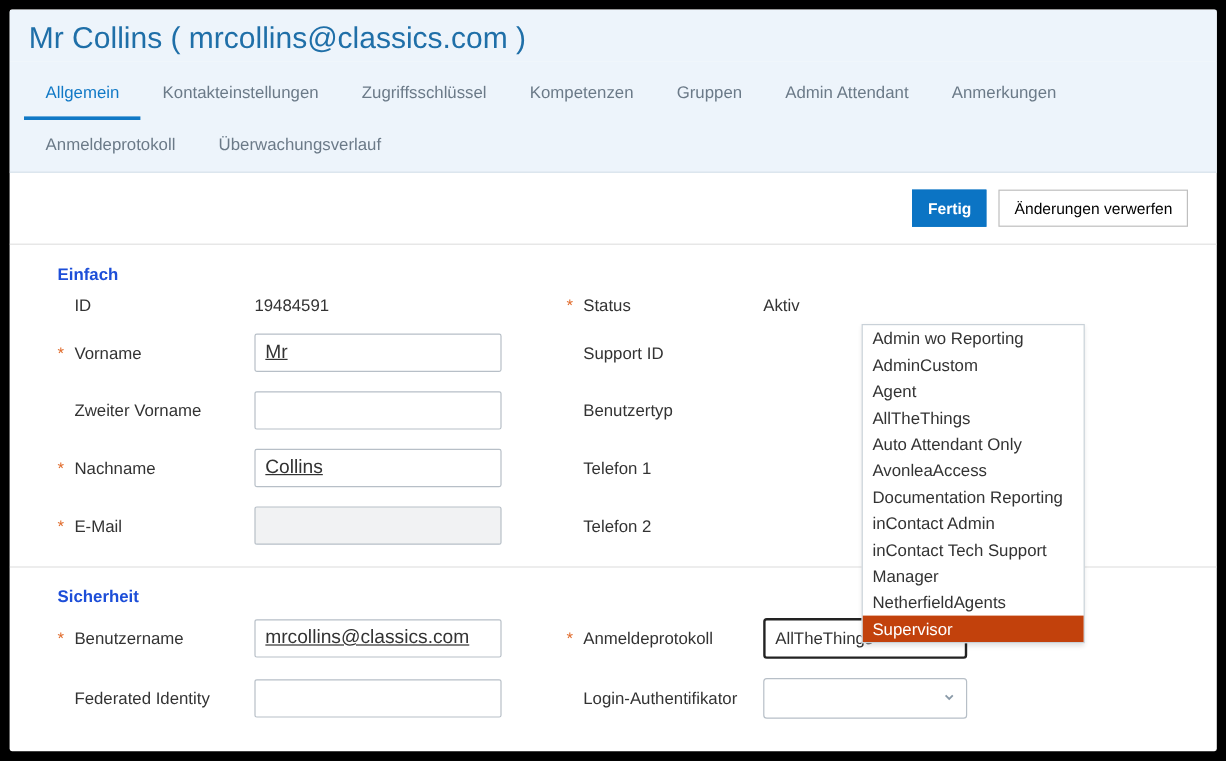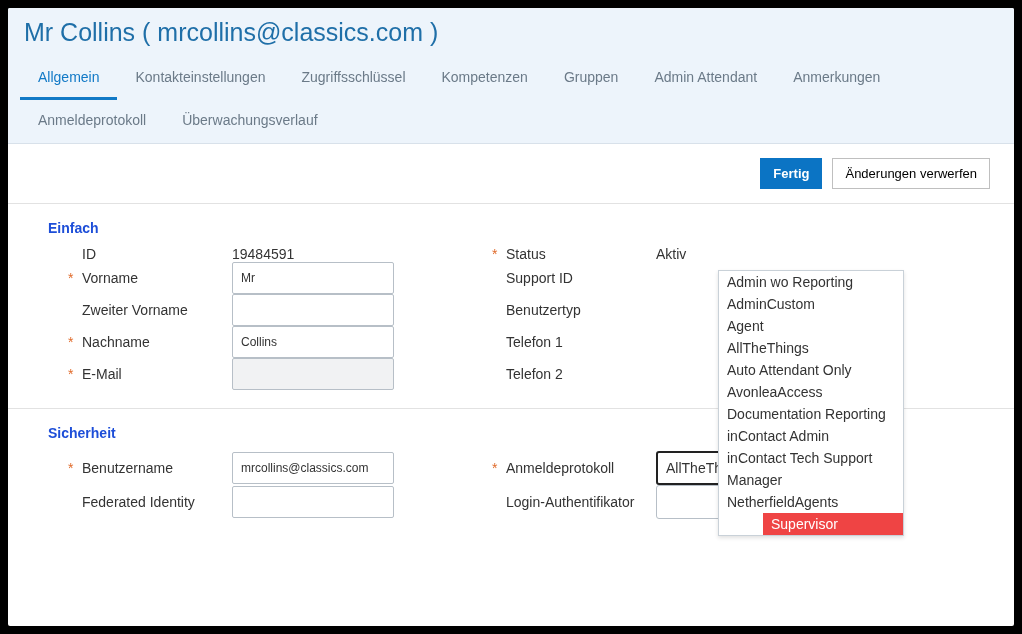--- a/index.html
+++ b/index.html
@@ -14,25 +14,25 @@
   .tab-row2 { flex-basis: 100%; display: flex; }
 
   .actions { display: flex; justify-content: flex-end; padding: 14px 24px 14px 24px; gap: 10px; border-bottom: 1px solid #e2e2e2; }
   .btn { font-size: 13px; padding: 7px 12px; border: 1px solid #bfbfbf; background: #fff; cursor: pointer; }
   .btn.primary { background: #0b74c4; color: #fff; border-color: #0b74c4; font-weight: 600; }
 
   .body { padding: 0 24px 12px 40px; overflow: auto; height: calc(100% - 170px); }
   .section-title { font-weight: 600; font-size: 14px; color: #1d4ed8; padding: 16px 0 10px 0; }
   .section-hr { border: none; border-top: 1px solid #e2e2e2; margin-left: -40px; margin-right: -24px; }
 
-  .grid { display: grid; grid-template-columns: 14px 150px 180px 80px 14px 150px 180px; align-items: center; font-size: 14px; color: #333; margin-left: 20px; }
+  .grid { display: grid; grid-template-columns: 14px 150px 180px 80px 14px 150px 180px; row-gap: 16px; align-items: center; font-size: 14px; color: #333; }
   .req { color: #e06a2a; font-size: 14px; text-align: left; }
   .lbl { color: #333; }
   .val { color: #333; }
-  .input { width: 162px; height: 32px; border: 1px solid #b7bfc7; border-radius: 2px; padding: 0 8px; font-size: 12px; color: #333; background: #fff; }
+  .input { width: 206px; height: 32px; border: 1px solid #b7bfc7; border-radius: 2px; padding: 0 8px; font-size: 16px; color: #333; background: #fff; text-decoration: underline; }
   .input.disabled { background: #f1f2f3; }
   .spacer {}
 
   .select { position: relative; width: 170px; height: 34px; border: 2px solid #222; border-radius: 3px; display: flex; align-items: center; padding: 0 8px; font-size: 14px; color: #333; background: #fff; cursor: pointer; }
   .select.plain { border: 1px solid #b7bfc7; }
   .select .chevron { position: absolute; right: 8px; top: 50%; transform: translateY(-50%); color: #0b74c4; }
   .select.plain .chevron { color: #8a9aa8; }
 
   .dropdown {
     position: absolute;
@@ -40,21 +40,21 @@
     top: 262px;
     width: 186px;
     background: #fff;
     border: 1px solid #c9d1d8;
     box-shadow: 0 2px 4px rgba(0,0,0,0.12);
     z-index: 50;
     font-size: 14px;
     color: #333;
   }
   .dropdown .opt { padding: 2px 8px; line-height: 18px; white-space: nowrap; cursor: pointer; }
-  .dropdown .opt.highlight { background: #ef4444; color: #fff; margin-left: 44px; }
+  .dropdown .opt.highlight { background: #c2410c; color: #fff; }
 
   svg.chev { width: 12px; height: 12px; }
 </style>
 </head>
 <body>
 
 <div class="frame">
   <div class="panel">
 
     <div class="title-bar">Mr Collins ( mrcollins@classics.com )</div>

